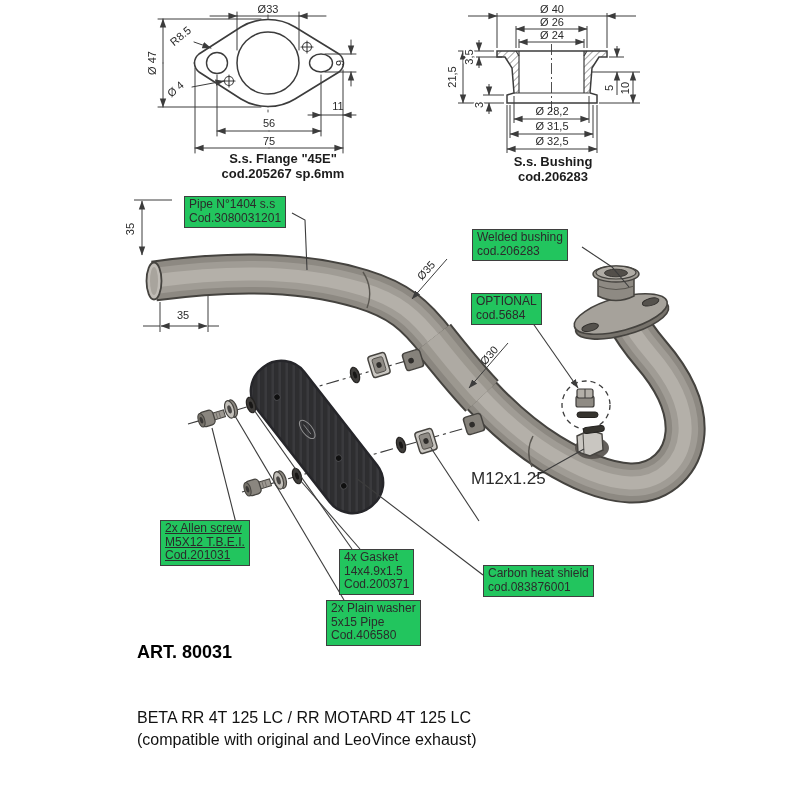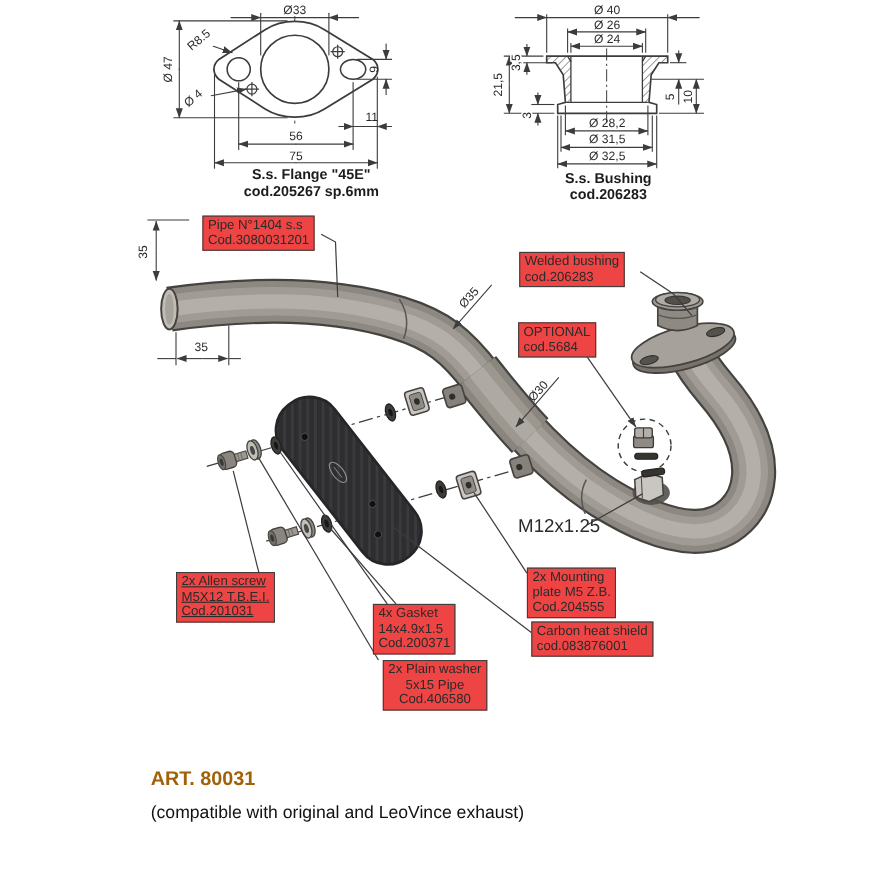--- a/index.html
+++ b/index.html
@@ -1,26 +1,26 @@
 <!DOCTYPE html>
 <html><head>
 <meta charset="utf-8">
 <style>
   html,body{margin:0;padding:0;background:#fff;}
   .stage{position:relative;width:796px;height:800px;background:#fff;overflow:hidden;
          font-family:"Liberation Sans",sans-serif;color:#222;}
   svg text{font-family:"Liberation Sans",sans-serif;fill:#2b2b2b;}
   .dim{font-size:11px;}
   .halo{stroke:#fff;stroke-width:3px;paint-order:stroke;}
-  .callout{position:absolute;border:1.3px solid #3f3f3f;background:#ef4444;
+  .callout{position:absolute;border:1.3px solid #3f3f3f;background:#22c55e;
            padding:1px 4px 2px 4px;font-size:12px;line-height:13.5px;color:#2b2b2b;white-space:nowrap;}
   .plainlabel{position:absolute;font-size:17px;color:#2b2b2b;white-space:nowrap;}
   .caption{position:absolute;transform:translateX(-50%);text-align:center;
            font-size:13px;font-weight:bold;line-height:14.5px;color:#1c1c1c;white-space:nowrap;}
-  .footer-art{position:absolute;left:137px;top:698px;font-size:18px;font-weight:bold;color:#a16207;}
+  .footer-art{position:absolute;left:137px;top:642px;font-size:18px;font-weight:bold;color:#000000;}
   .footer-line{position:absolute;left:137px;font-size:16px;color:#111;}
 </style>
 </head>
 <body>
 
 <div class="stage">
 
 <svg width="800" height="800" viewBox="0 0 800 800">
   <defs>
     <marker id="ma" markerWidth="10" markerHeight="9" refX="8.6" refY="4" orient="auto" markerUnits="userSpaceOnUse">
@@ -357,42 +357,38 @@
 </div>
 <div class="callout" style="left:472px;top:229px;">
   <div>Welded bushing</div>
   <div>cod.206283</div>
 </div>
 <div class="callout" style="left:471px;top:293px;">
   <div>OPTIONAL</div>
   <div>cod.5684</div>
 </div>
 <div class="plainlabel" style="left:471px;top:469px;">M12x1.25</div>
-<div class="callout" style="left:479px;top:516px;">
-  <div>2x Mounting</div>
-  <div>plate M5 Z.B.</div>
-  <div>Cod.204555</div>
-</div>
 <div class="callout" style="left:483px;top:565px;">
   <div>Carbon heat shield</div>
   <div>cod.083876001</div>
 </div>
 <div class="callout" style="left:160px;top:520px;text-decoration:underline;">
   <div>2x Allen screw</div>
   <div>M5X12 T.B.E.I.</div>
   <div>Cod.201031</div>
 </div>
 <div class="callout" style="left:339px;top:549px;">
   <div>4x Gasket</div>
   <div>14x4.9x1.5</div>
   <div>Cod.200371</div>
 </div>
-<div class="callout" style="left:348px;top:600px;text-align:center;">
+<div class="callout" style="left:326px;top:600px;">
   <div>2x Plain washer</div>
   <div>5x15 Pipe</div>
   <div>Cod.406580</div>
 </div>
 
 
 <div class="footer-art">ART. 80031</div>
+<div class="footer-line" style="top:709px;">BETA RR 4T 125 LC / RR MOTARD 4T 125 LC</div>
 <div class="footer-line" style="top:731px;">(compatible with original and LeoVince exhaust)</div>
 
 </div>
 
 </body></html>

